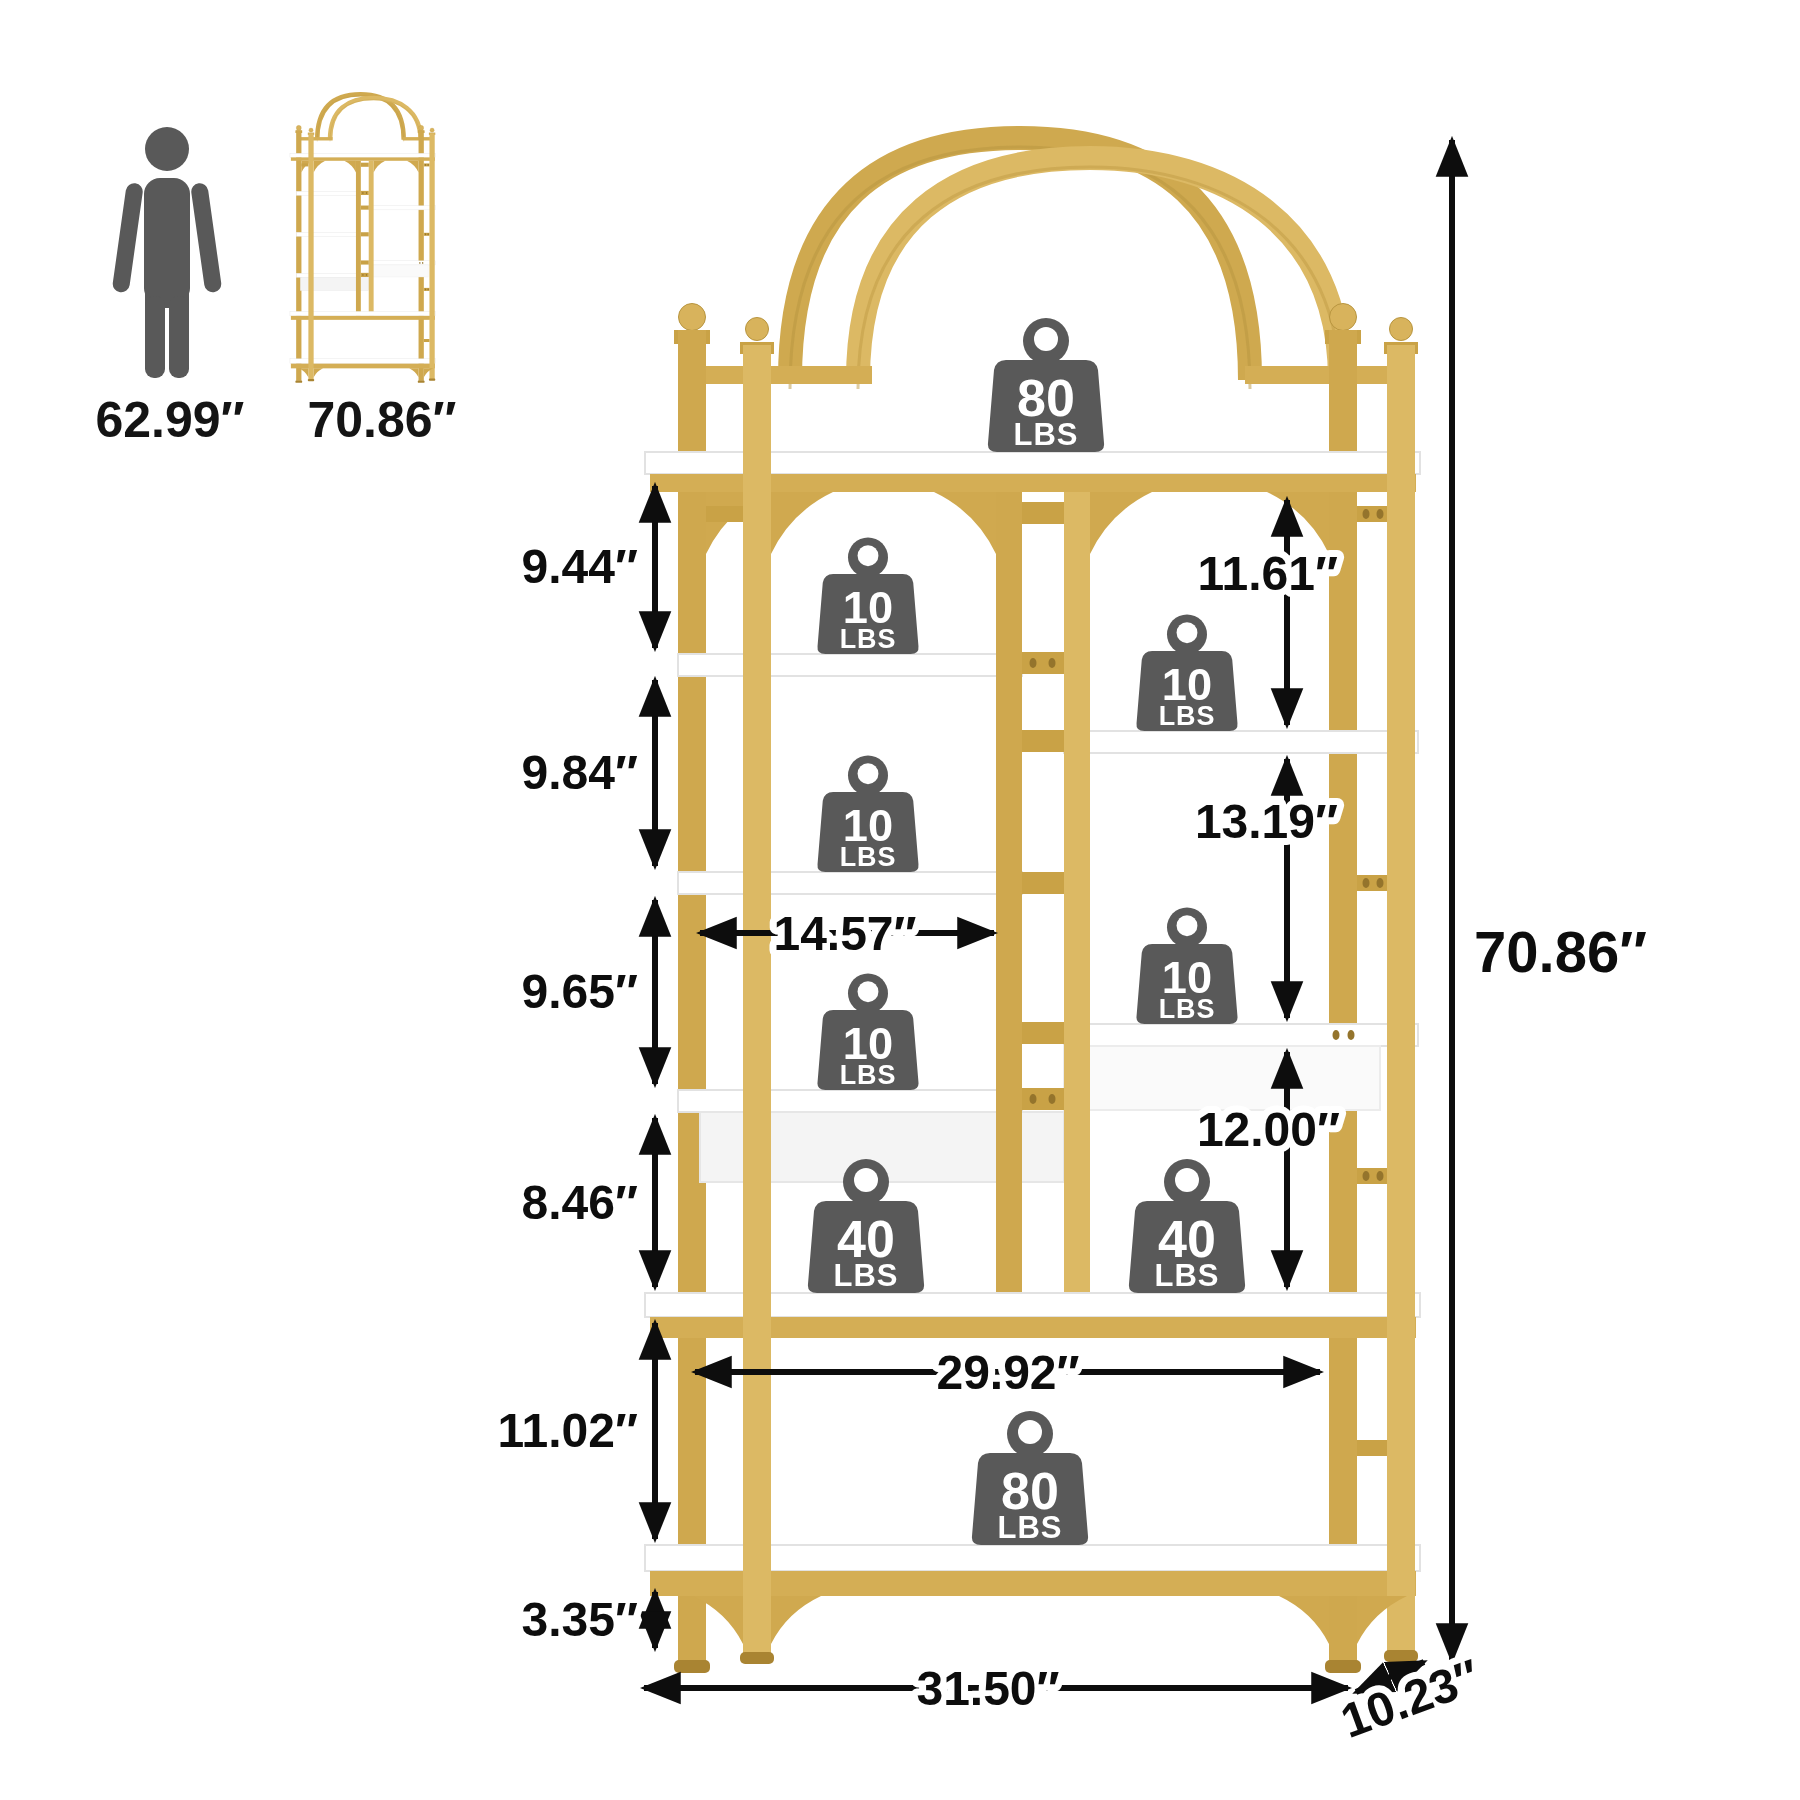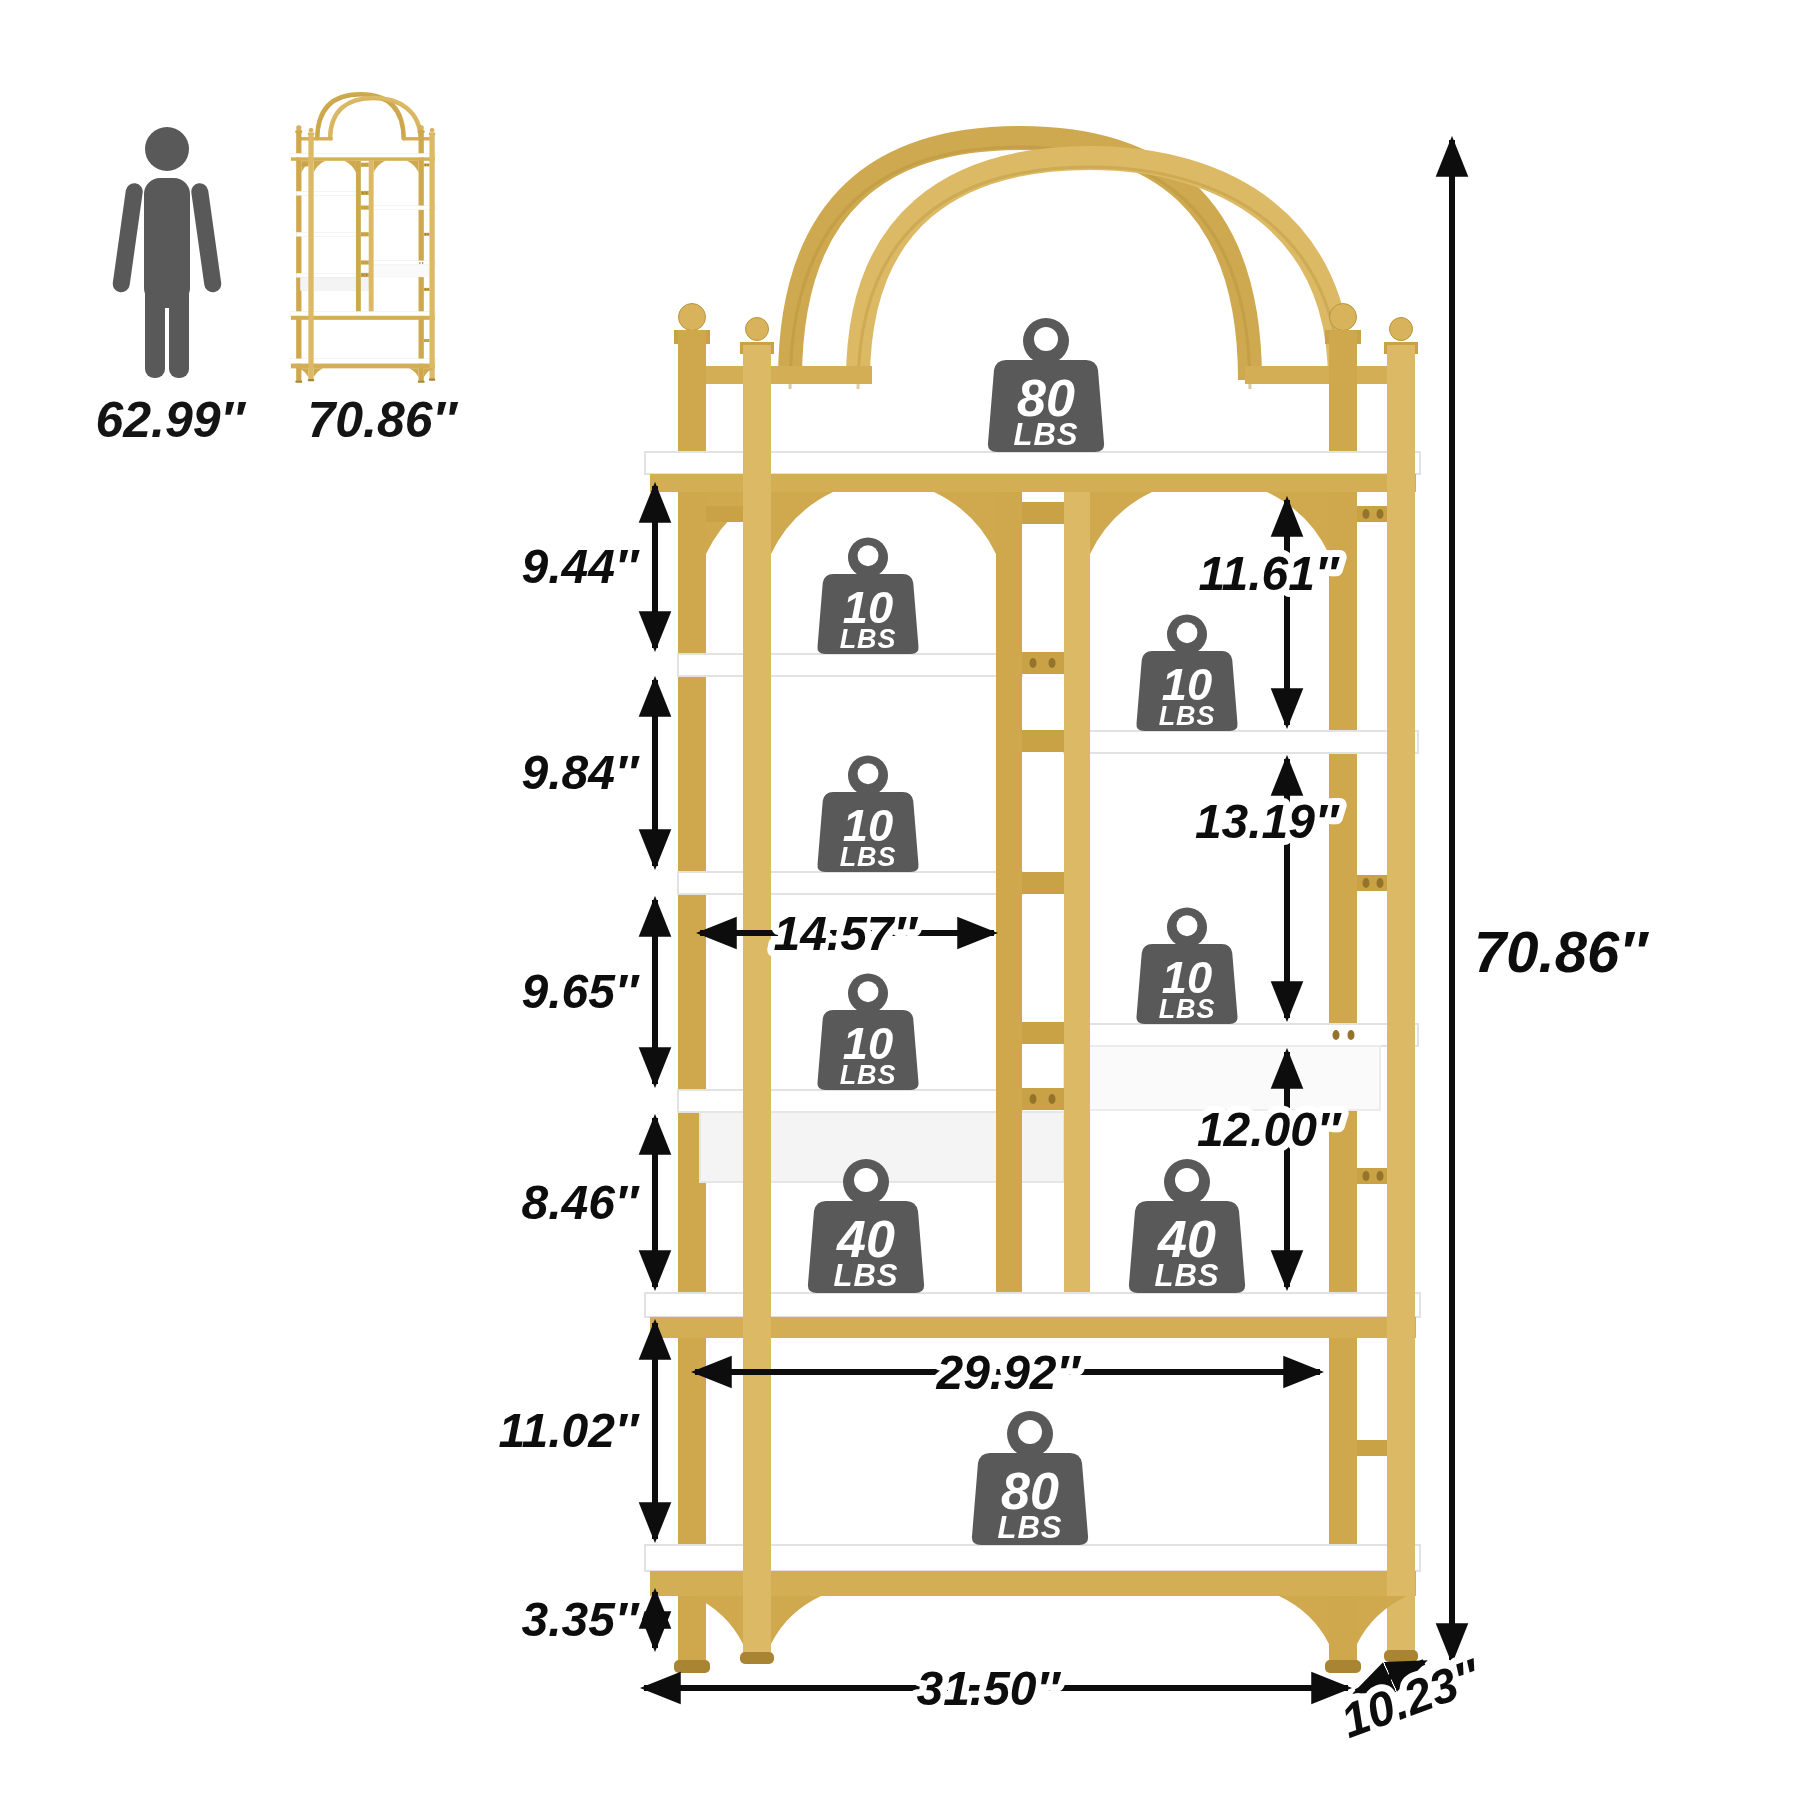--- a/index.html
+++ b/index.html
@@ -1,16 +1,16 @@
 <!DOCTYPE html>
 <html><head>
 <meta charset="utf-8">
 <style>
   html,body{margin:0;padding:0;background:#ffffff;}
-  .stage{width:1800px;height:1800px;position:relative;background:#fff;overflow:hidden;font-style:italic;}
+  .stage{width:1800px;height:1800px;position:relative;background:#fff;overflow:hidden;}
   svg{display:block;}
   text{font-family:"Liberation Sans","DejaVu Sans",sans-serif;font-weight:700;}
   .dlbl{font-size:48px;fill:#0d0d0d;paint-order:stroke;stroke:#ffffff;stroke-width:14px;stroke-linejoin:round;}
   .end{text-anchor:end;}
   .mid{text-anchor:middle;}
   .big{font-size:58px;}
   .cmp{font-size:50px;fill:#141414;text-anchor:middle;}
   .dim{stroke:#0d0d0d;stroke-width:6;fill:none;}
   .wval{font-size:52px;fill:#ffffff;text-anchor:middle;}
   .wunit{font-size:31px;fill:#ffffff;text-anchor:middle;letter-spacing:1px;}

